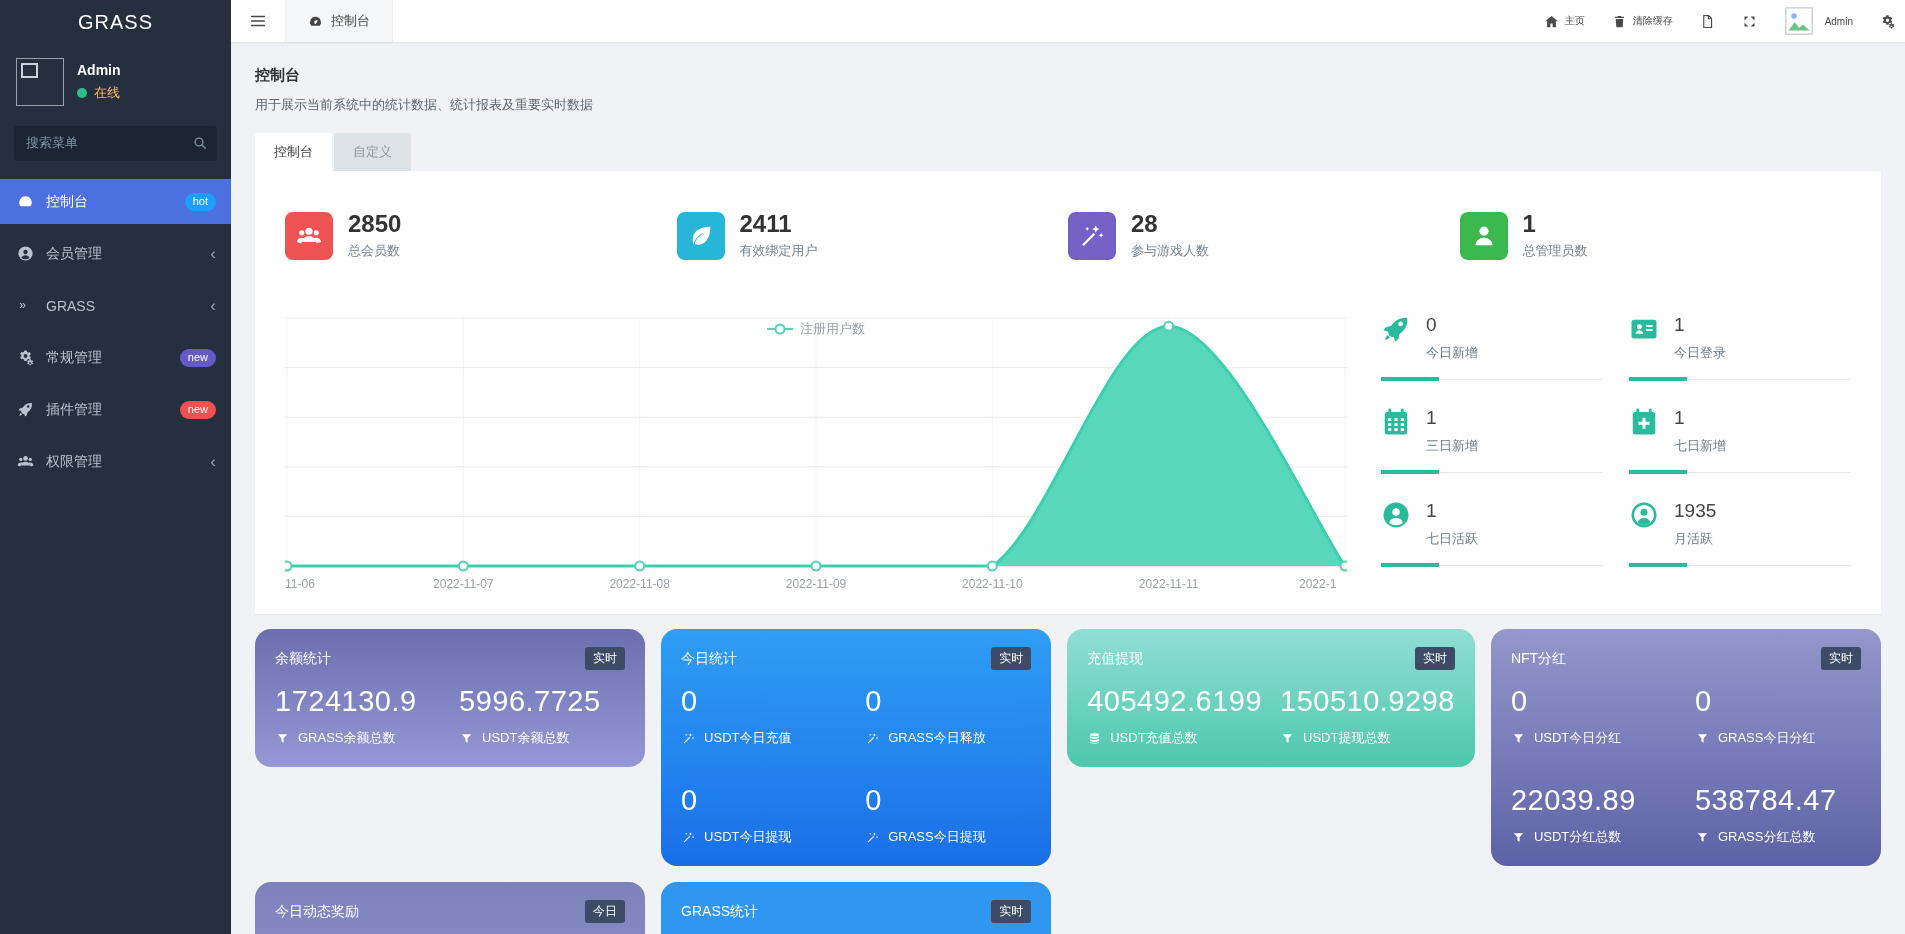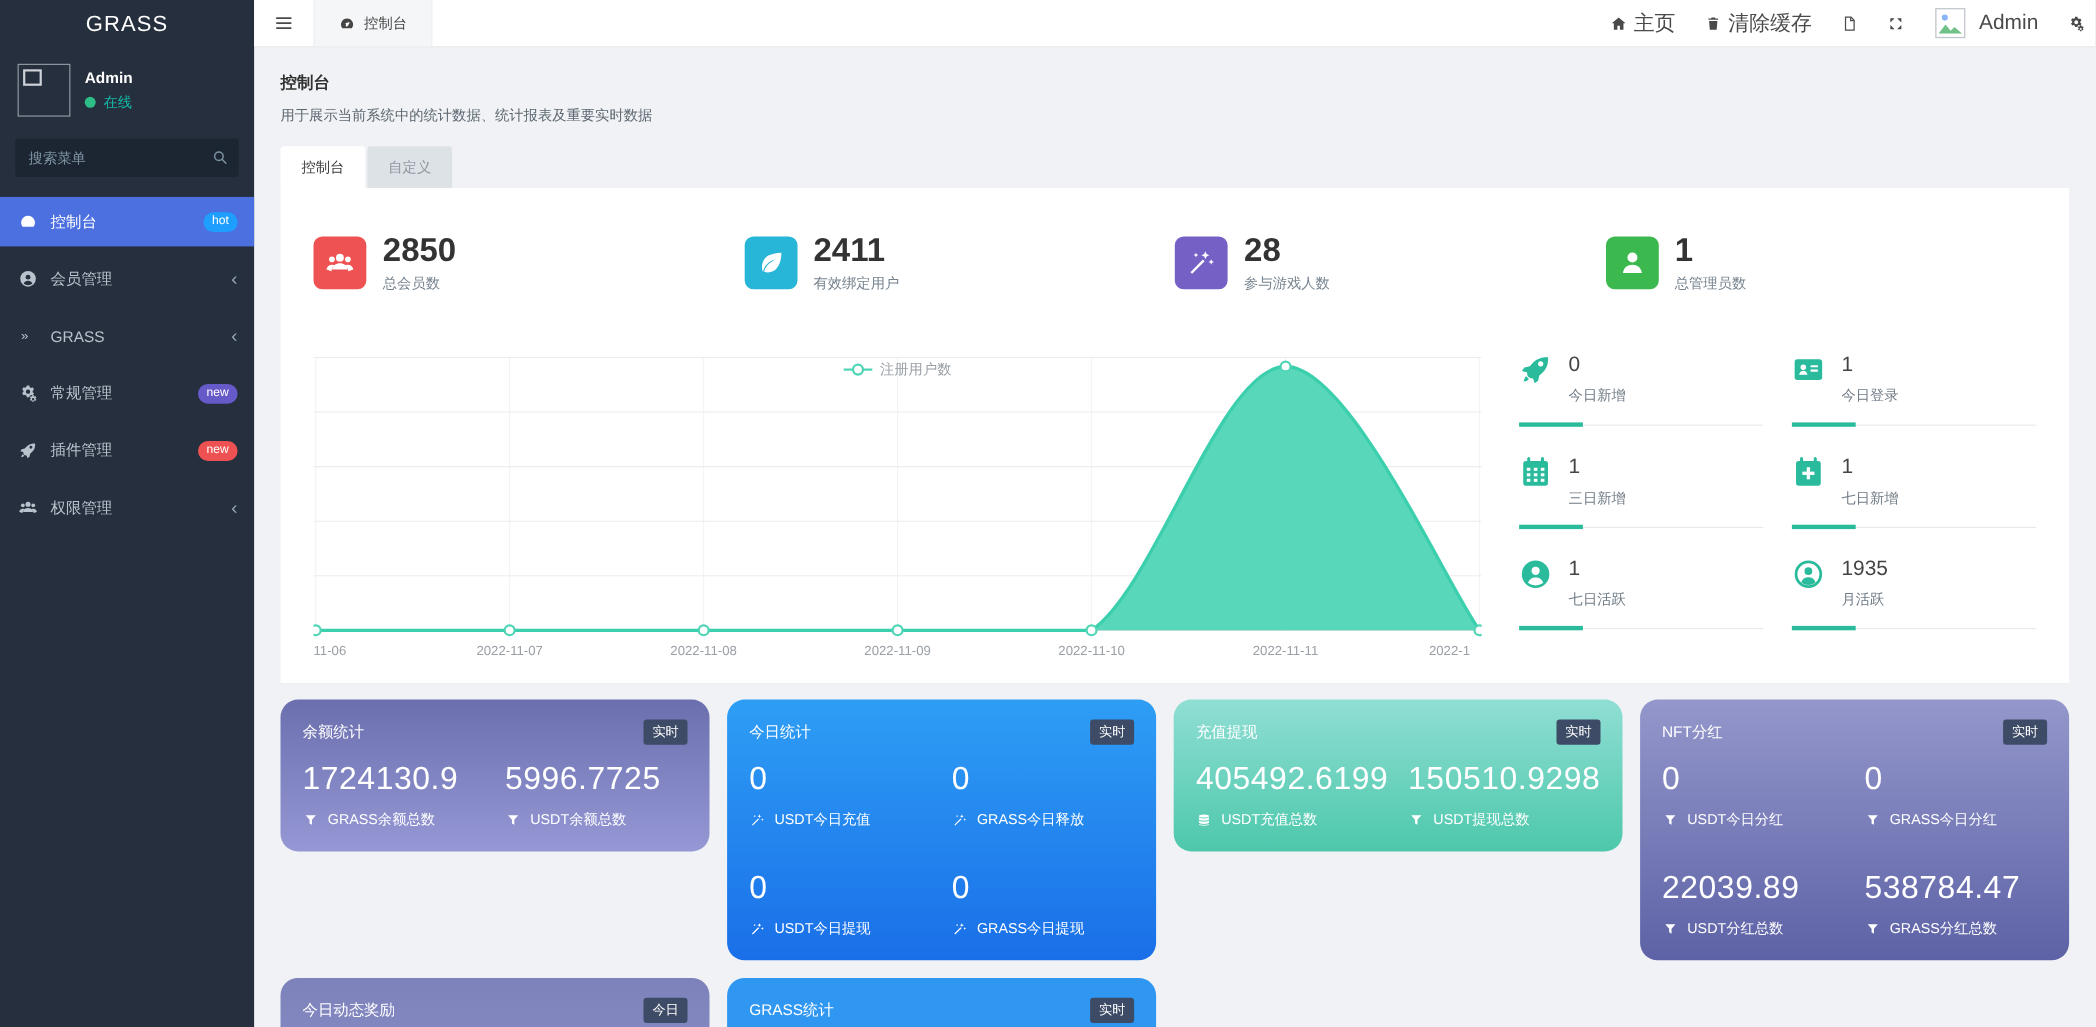--- a/index.html
+++ b/index.html
@@ -11,62 +11,62 @@
   }
   .app { display:flex; width:100%; height:100%; }
 
   
   .sidebar { width:231px; flex-shrink:0; background:#262f3d; color:#b9c3cd; }
   .brand { height:44px; line-height:44px; text-align:center; color:#fff; font-size:20px; letter-spacing:1px; }
   .user-panel { display:flex; align-items:center; gap:13px; padding:14px 16px 10px; }
   .avatar-ph { width:48px; height:48px; border:1px solid #97a0a9; position:relative; }
   .avatar-ph::before { content:""; position:absolute; top:4px; left:4px; width:13px; height:11px; border:2px solid #cdd3d8; }
   .user-name { color:#fff; font-weight:bold; font-size:14px; }
-  .user-status { margin-top:6px; font-size:13px; color:#14b8a6; display:flex; align-items:center; gap:7px; }
+  .user-status { margin-top:6px; font-size:13px; color:#fdba74; display:flex; align-items:center; gap:7px; }
   .dot { width:10px; height:10px; border-radius:50%; background:#2dbe87; display:inline-block; }
   .search { margin:10px 14px 18px; position:relative; }
-  .search input { width:100%; height:35px; background:#1c2632; border:none; border-radius:3px; color:#aebbc6; font-size:13px; padding:0 32px 0 12px; outline:none; font-family:Liberation Serif, serif; }
+  .search input { width:100%; height:35px; background:#1c2632; border:none; border-radius:3px; color:#aebbc6; font-size:13px; padding:0 32px 0 12px; outline:none; font-family:Liberation Mono, monospace; }
   .search input::placeholder { color:#7e93a2; }
   .s-icon { position:absolute; right:9px; top:9px; width:16px; height:16px; color:#7e93a2; }
   .menu-item { height:45px; margin-bottom:7px; display:flex; align-items:center; padding:0 15px; font-size:14px; color:#b9c3cd; cursor:pointer; }
   .menu-item.active { background:#4c70df; color:#fff; }
   .mi-icon { width:20px; height:17px; margin-right:11px; display:inline-flex; align-items:center; justify-content:center; }
   .mi-icon svg { width:17px; height:17px; }
   .badge { margin-left:auto; font-size:11px; line-height:1; color:#fff; padding:3px 8px 4px; border-radius:9px; }
   .chev { margin-left:auto; font-size:17px; color:#97a4b1; line-height:1; }
 
   
   .main { flex:1; display:flex; flex-direction:column; min-width:0; }
   .topbar { height:42px; background:#fff; display:flex; align-items:center; box-shadow:0 1px 2px rgba(0,0,0,.09); position:relative; z-index:5; }
   .tb-btn { width:54px; height:42px; display:flex; align-items:center; justify-content:center; color:#4a4a4a; cursor:pointer; }
   .tb-btn svg { width:18px; height:18px; }
   .nav-tab { height:42px; display:flex; align-items:center; gap:8px; padding:0 22px; background:#f5f6f7; border-left:1px solid #efefef; border-right:1px solid #efefef; font-size:13px; color:#454545; cursor:pointer; }
   .ti { display:inline-flex; width:15px; height:15px; align-items:center; justify-content:center; }
   .ti svg { width:15px; height:15px; }
-  .tb-right { margin-left:auto; display:flex; align-items:center; gap:27px; padding-right:10px; font-size:19px; color:#4a4a4a; }
+  .tb-right { margin-left:auto; display:flex; align-items:center; gap:27px; padding-right:10px; font-size:10px; color:#4a4a4a; }
   .tb-item { display:inline-flex; align-items:center; gap:6px; cursor:pointer; }
   .tb-avatar { width:30px; height:30px; display:inline-flex; cursor:pointer; margin-right:-16px; }
   .tb-avatar svg { width:30px; height:30px; }
   .tb-user { cursor:pointer; }
 
   
   .content { flex:1; padding:0 24px; overflow:hidden; }
   .page-head { padding-top:24px; }
   .page-title { font-size:15px; font-weight:bold; color:#323232; }
   .page-sub { font-size:13px; color:#5c6770; margin-top:11px; }
   .tabs { display:flex; margin-top:19px; }
   .tab { padding:10px 19px; font-size:13px; border-radius:3px 3px 0 0; cursor:pointer; background:#dde2e7; color:#8d97a1; margin-right:2px; }
   .tab.active { background:#fff; color:#3c3c3c; }
 
   .panel { background:#fff; padding:40px 30px 14px; box-shadow:0 1px 1px rgba(0,0,0,.04); }
   .stat-row { display:grid; grid-template-columns:repeat(4,1fr); }
   .stat { display:flex; align-items:center; gap:15px; }
   .stat-icon { width:48px; height:48px; border-radius:8px; color:#fff; display:flex; align-items:center; justify-content:center; flex-shrink:0; }
   .stat-icon svg { width:26px; height:26px; }
-  .stat-num { font-size:30px; font-weight:bold; color:#333; line-height:1.1; }
+  .stat-num { font-size:24px; font-weight:bold; color:#333; line-height:1.1; }
   .stat-label { font-size:13px; color:#76838f; margin-top:5px; }
 
   .chart-row { display:flex; margin-top:54px; }
   .chart-wrap { width:1062px; flex-shrink:0; position:relative; }
   .chart-wrap svg { display:block; }
   .legend { position:absolute; top:6px; left:50%; transform:translateX(-50%); display:flex; align-items:center; gap:7px; font-size:13px; color:#9aa0a6; cursor:pointer; }
   .lg { width:26px; height:2px; background:#4fd5b6; position:relative; }
   .lg::after { content:""; position:absolute; left:50%; top:50%; transform:translate(-50%,-50%); width:7px; height:7px; border:2px solid #4fd5b6; border-radius:50%; background:#fff; }
 
   .mini-grid { flex:1; margin-left:34px; display:grid; grid-template-columns:1fr 1fr; column-gap:26px; row-gap:26px; align-content:start; }

